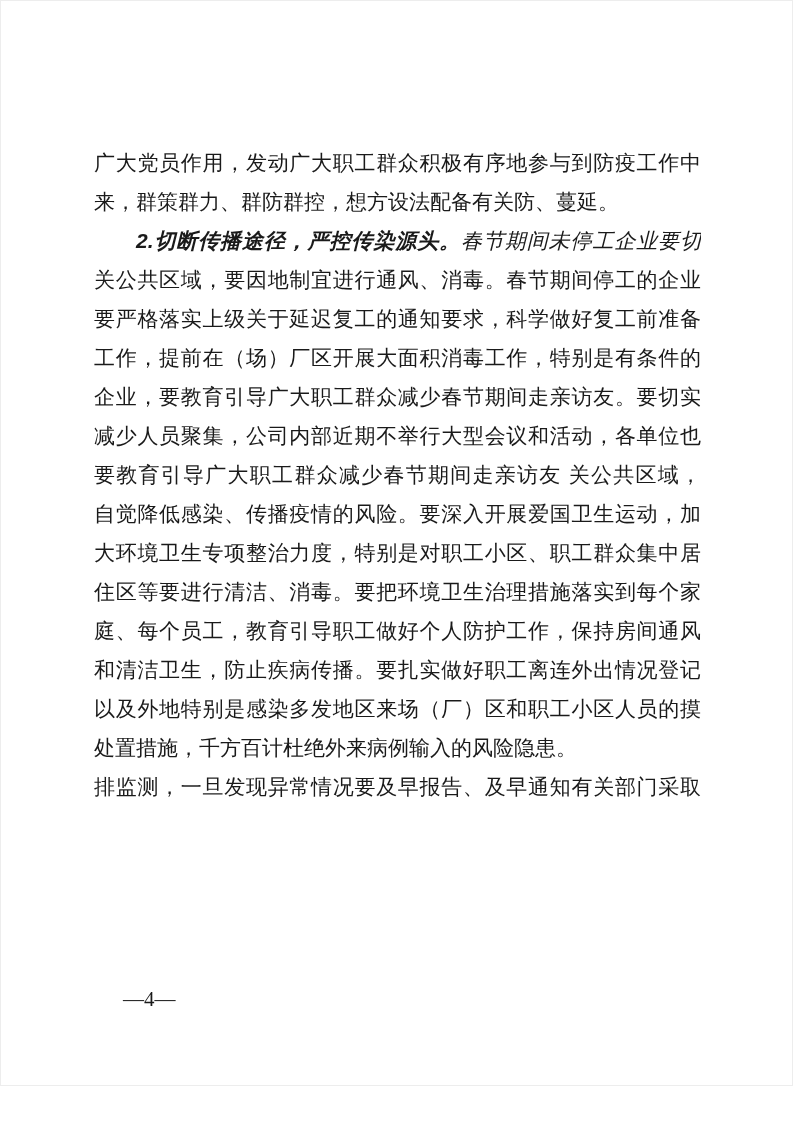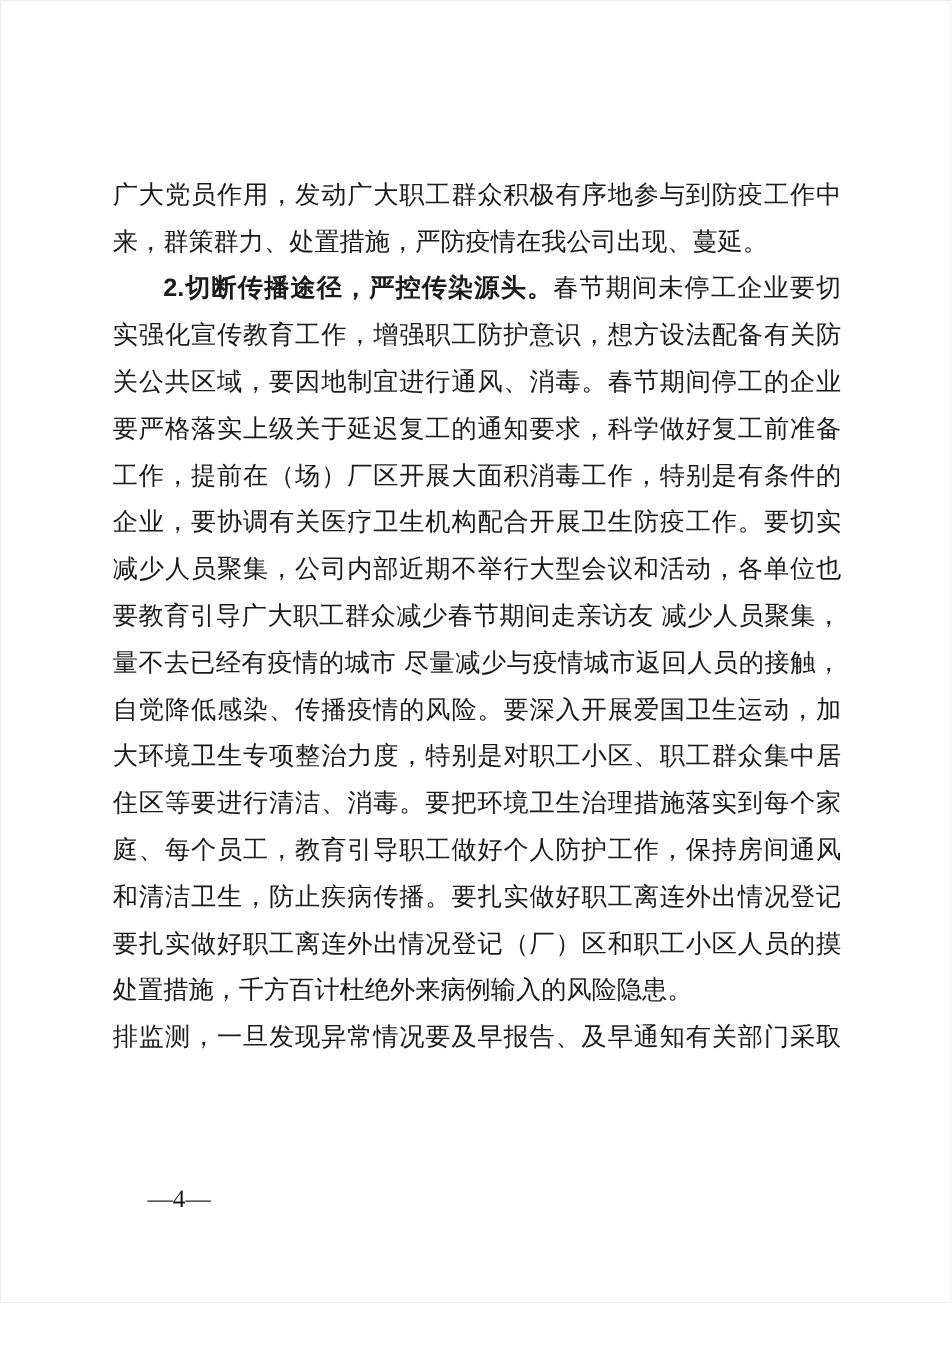--- a/index.html
+++ b/index.html
@@ -28,52 +28,51 @@
     text-align: justify;
     text-align-last: justify;
     text-justify: inter-character;
   }
   .line.last {
     text-align: left;
     text-align-last: left;
   }
   .line.indent {
     text-indent: 42px;
+    font-style: italic;
   }
   .seg.bold { font-weight: 700; }
   .footer {
     position: absolute;
     left: 122px;
     top: 985px;
     font-family: "Liberation Serif", serif;
     font-size: 21px;
     line-height: 26px;
     color: #1a1a1a;
     letter-spacing: 0px;
   }
 </style>
 </head>
 <body>
 
 <div class="page">
   <div class="body-text">
       <div class="line"><span class="seg">广大党员作用，发动广大职工群众积极有序地参与到防疫工作中</span></div>
-      <div class="line last"><span class="seg">来，群策群力、处置措施，严防疫情在我公司出现、蔓延。</span></div>
+      <div class="line last"><span class="seg">来，群策群力、群防群控，想方设法配备有关防、蔓延。</span></div>
       <div class="line indent"><span class="seg bold">2.切断传播途径，严控传染源头。</span><span class="seg">春节期间未停工企业要切</span></div>
-      <div class="line"><span class="seg">实强化宣传教育工作，增强职工防护意识，想方设法配备有关防</span></div>
       <div class="line"><span class="seg">关公共区域，要因地制宜进行通风、消毒。春节期间停工的企业</span></div>
       <div class="line"><span class="seg">要严格落实上级关于延迟复工的通知要求，科学做好复工前准备</span></div>
       <div class="line"><span class="seg">工作，提前在（场）厂区开展大面积消毒工作，特别是有条件的</span></div>
-      <div class="line"><span class="seg">企业，要协调有关医疗卫生机构配合开展卫生防疫工作。要切实</span></div>
+      <div class="line"><span class="seg">企业，要教育引导广大职工群众减少春节期间走亲访友。要切实</span></div>
       <div class="line"><span class="seg">减少人员聚集，公司内部近期不举行大型会议和活动，各单位也</span></div>
-      <div class="line"><span class="seg">要教育引导广大职工群众减少春节期间走亲访友 减少人员聚集，</span></div>
-      <div class="line"><span class="seg">量不去已经有疫情的城市 尽量减少与疫情城市返回人员的接触，</span></div>
+      <div class="line"><span class="seg">要教育引导广大职工群众减少春节期间走亲访友 关公共区域，</span></div>
       <div class="line"><span class="seg">自觉降低感染、传播疫情的风险。要深入开展爱国卫生运动，加</span></div>
       <div class="line"><span class="seg">大环境卫生专项整治力度，特别是对职工小区、职工群众集中居</span></div>
       <div class="line"><span class="seg">住区等要进行清洁、消毒。要把环境卫生治理措施落实到每个家</span></div>
       <div class="line"><span class="seg">庭、每个员工，教育引导职工做好个人防护工作，保持房间通风</span></div>
       <div class="line"><span class="seg">和清洁卫生，防止疾病传播。要扎实做好职工离连外出情况登记</span></div>
-      <div class="line"><span class="seg">要扎实做好职工离连外出情况登记（厂）区和职工小区人员的摸</span></div>
+      <div class="line"><span class="seg">以及外地特别是感染多发地区来场（厂）区和职工小区人员的摸</span></div>
       <div class="line last"><span class="seg">处置措施，千方百计杜绝外来病例输入的风险隐患。</span></div>
       <div class="line"><span class="seg">排监测，一旦发现异常情况要及早报告、及早通知有关部门采取</span></div>
     </div>
   <div class="footer">—4—</div>
 </div>
 
 </body></html>

